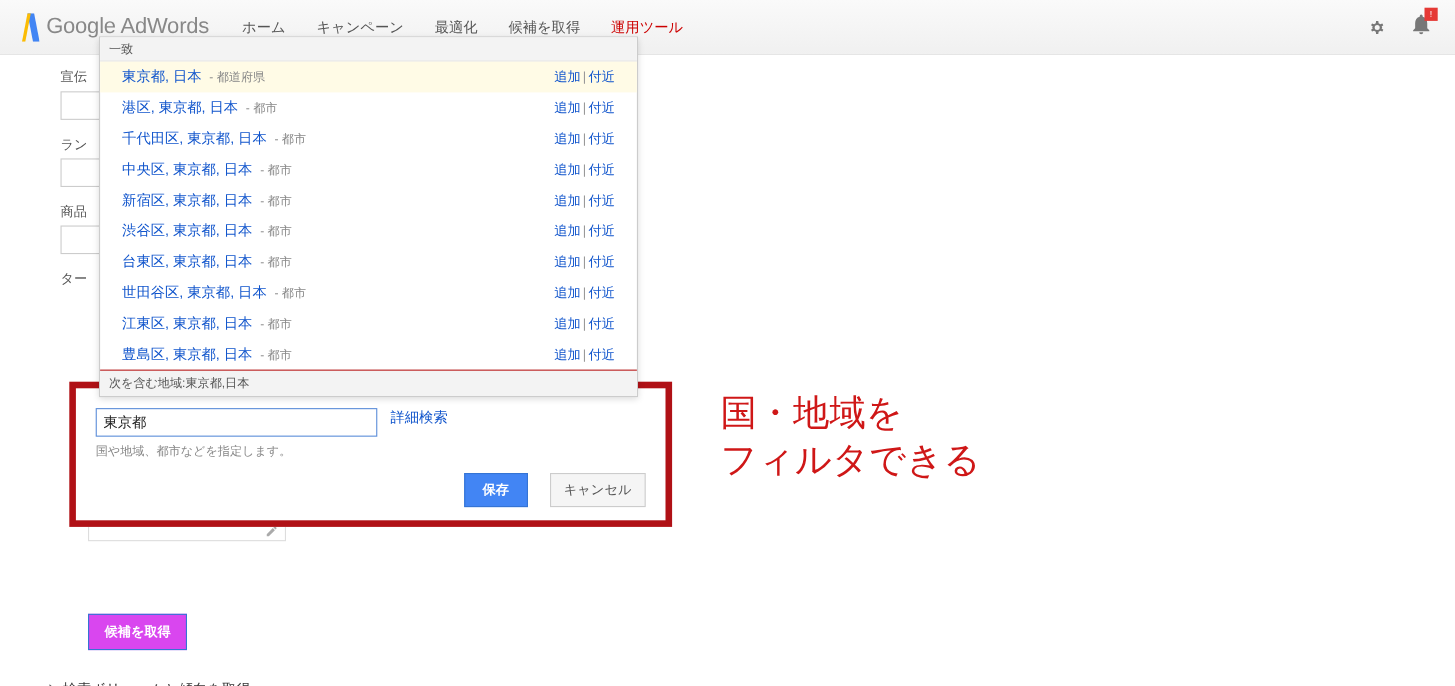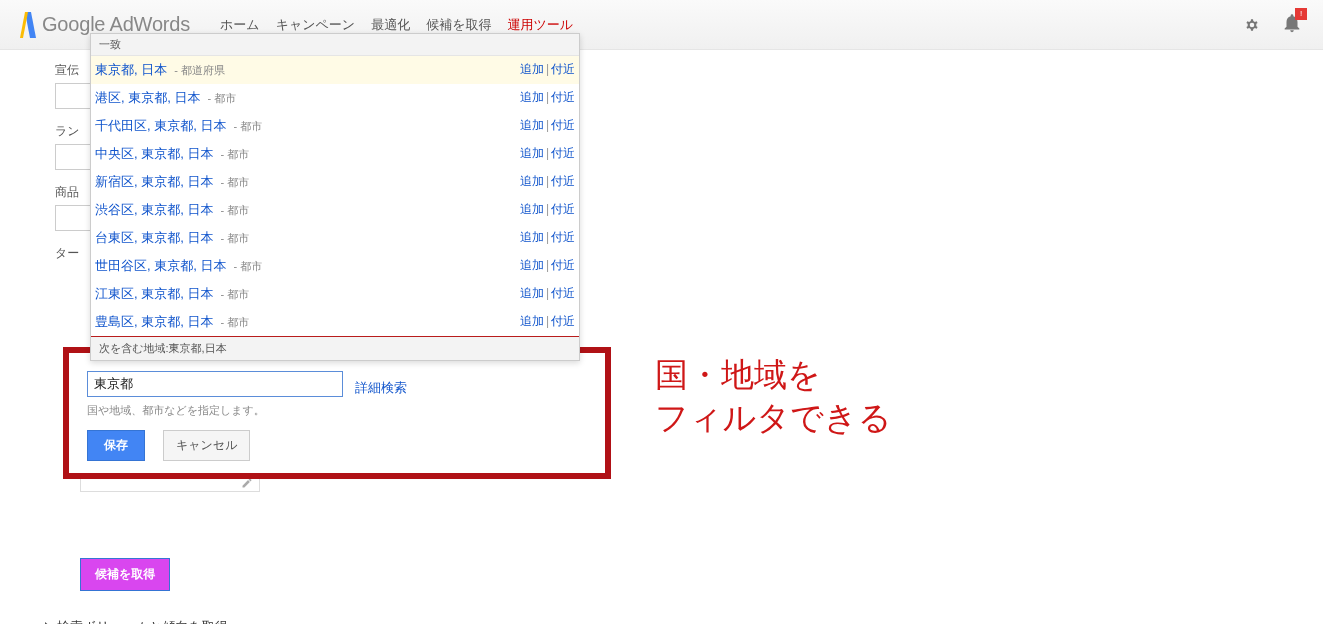--- a/index.html
+++ b/index.html
@@ -37,21 +37,21 @@
       height: 26px;
     }
     .logo-text {
       font-size: 20px;
       color: #888;
       font-weight: normal;
       letter-spacing: -0.2px;
     }
     .nav {
       display: flex;
-      gap: 16px;
+      gap: 28px;
       font-size: 13px;
       color: #555;
     }
     .nav-item { cursor: pointer; }
     .nav-item.active { color: #c00; }
     .header-right {
       margin-left: auto;
       display: flex;
       gap: 18px;
       align-items: center;
@@ -106,22 +106,22 @@
     }
     .dropdown-header {
       background: #f3f3f3;
       border-bottom: 1px solid #e5e5e5;
       padding: 3px 8px;
       font-size: 11px;
       color: #555;
     }
     .dropdown-item {
       display: flex;
-      align-items: flex-start;
-      padding: 5px 4px;
+      align-items: center;
+      padding: 5px 20px;
       justify-content: space-between;
     }
     .dropdown-item.highlighted { background: #fffbe6; }
     .loc-main { color: #1155cc; }
     .loc-type { color: #888; font-size: 11px; margin-left: 4px; }
     .loc-actions { color: #1155cc; font-size: 12px; white-space: nowrap; }
     .loc-actions .sep { color: #999; margin: 0 2px; }
     .dropdown-footer {
       background: #f3f3f3;
       border-top: 1px solid #b91c1c;
@@ -133,21 +133,21 @@
     .filter-region {
       position: absolute;
       left: 63px;
       top: 347px;
       width: 548px;
       border: 6px solid #b01116;
       padding: 18px 18px 12px 18px;
       background: #fff;
       z-index: 5;
     }
-    .filter-row { display: flex; align-items: flex-end; gap: 12px; }
+    .filter-row { display: flex; align-items: flex-start; gap: 12px; }
     .filter-input {
       width: 256px;
       height: 26px;
       border: 1px solid #5b8dd9;
       padding: 2px 6px;
       font-size: 13px;
       color: #222;
     }
     .adv-link {
       color: #1155cc;
@@ -155,39 +155,39 @@
       cursor: pointer;
     }
     .filter-help {
       font-size: 11px;
       color: #888;
       margin-top: 6px;
     }
     .btn-row {
       margin-top: 12px;
       display: flex;
-      gap: 8px;
+      gap: 20px;
+      justify-content: flex-end;
     }
     .btn-primary {
       background: #4285f4;
       color: #fff;
       border: 1px solid #3574d4;
       font-size: 12px;
       font-weight: bold;
       padding: 6px 16px;
       cursor: pointer;
     }
     .btn-secondary {
       background: #f5f5f5;
       color: #555;
       border: 1px solid #ccc;
       font-size: 12px;
       padding: 6px 12px;
       cursor: pointer;
-      margin-left: 10px;
     }
     
     .below-box {
       position: absolute;
       left: 80px;
       top: 470px;
       width: 180px;
       border: 1px solid #ddd;
       padding: 10px 12px;
       font-size: 11px;

